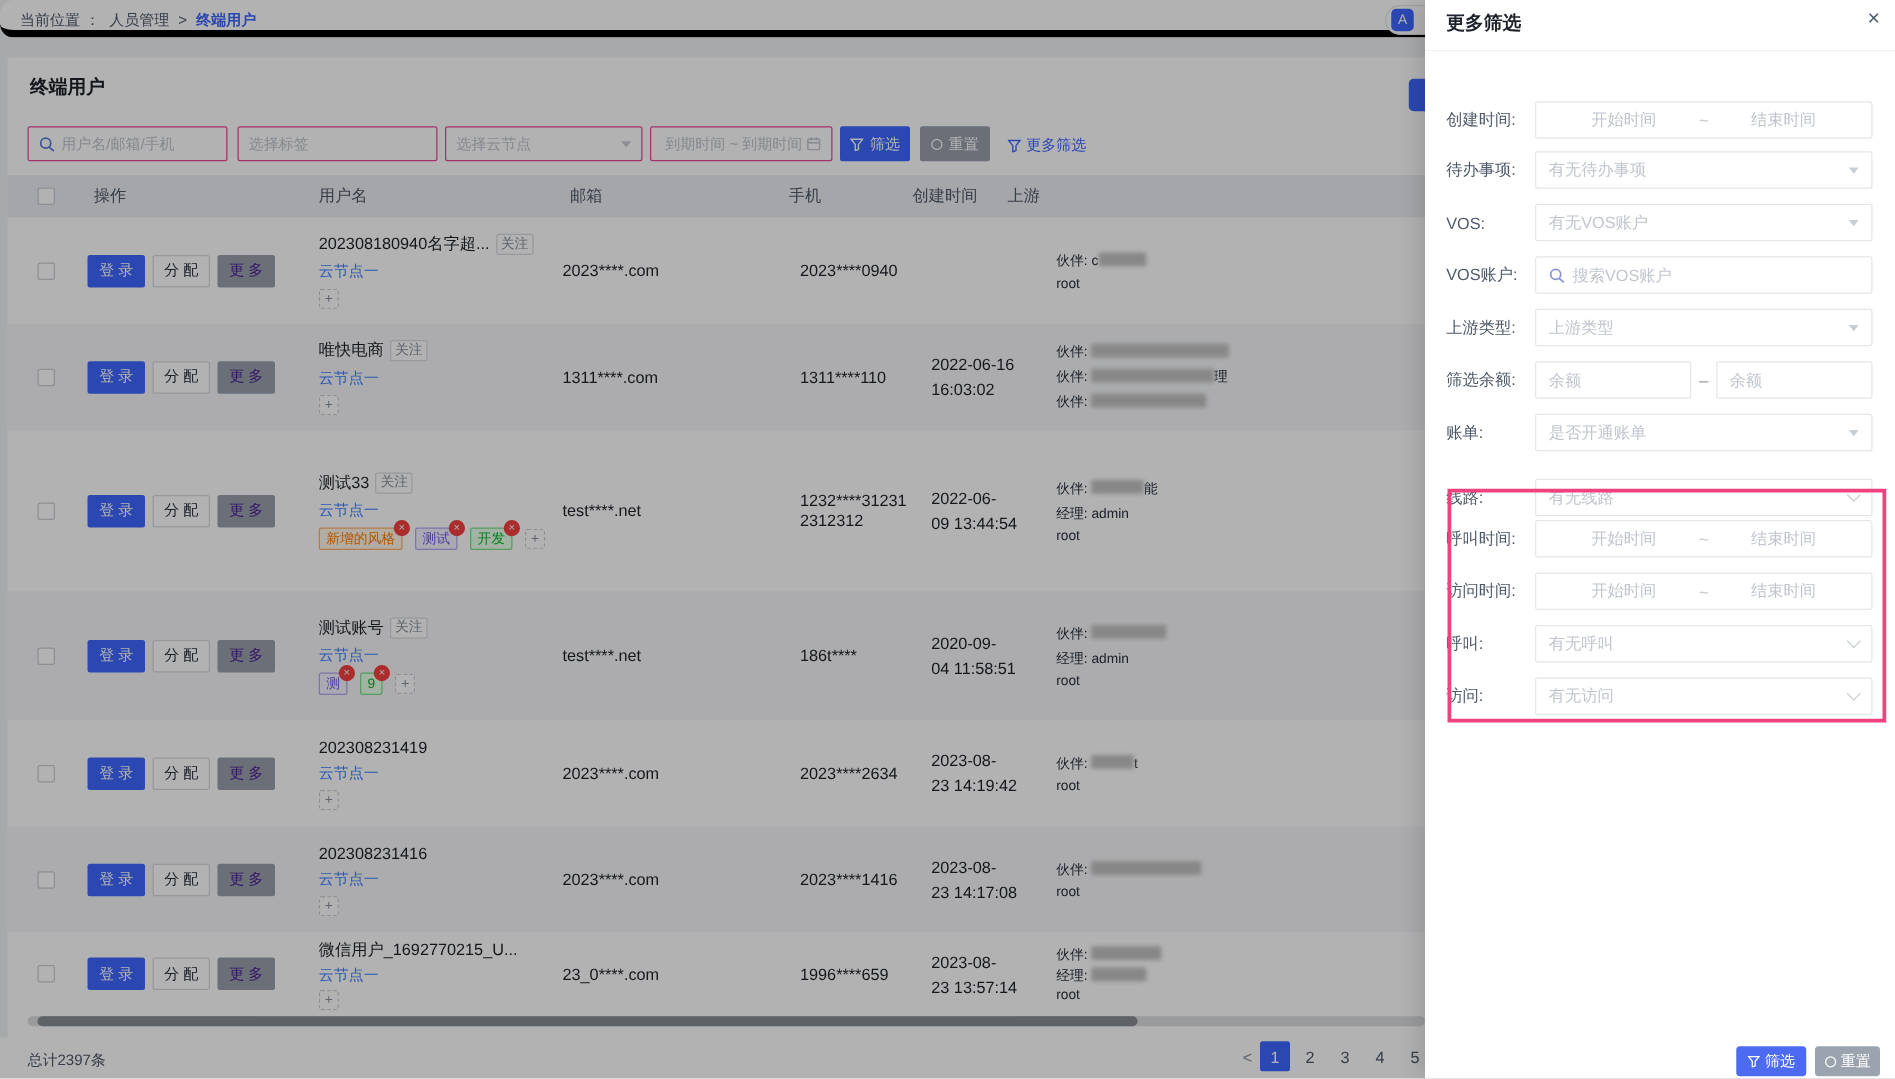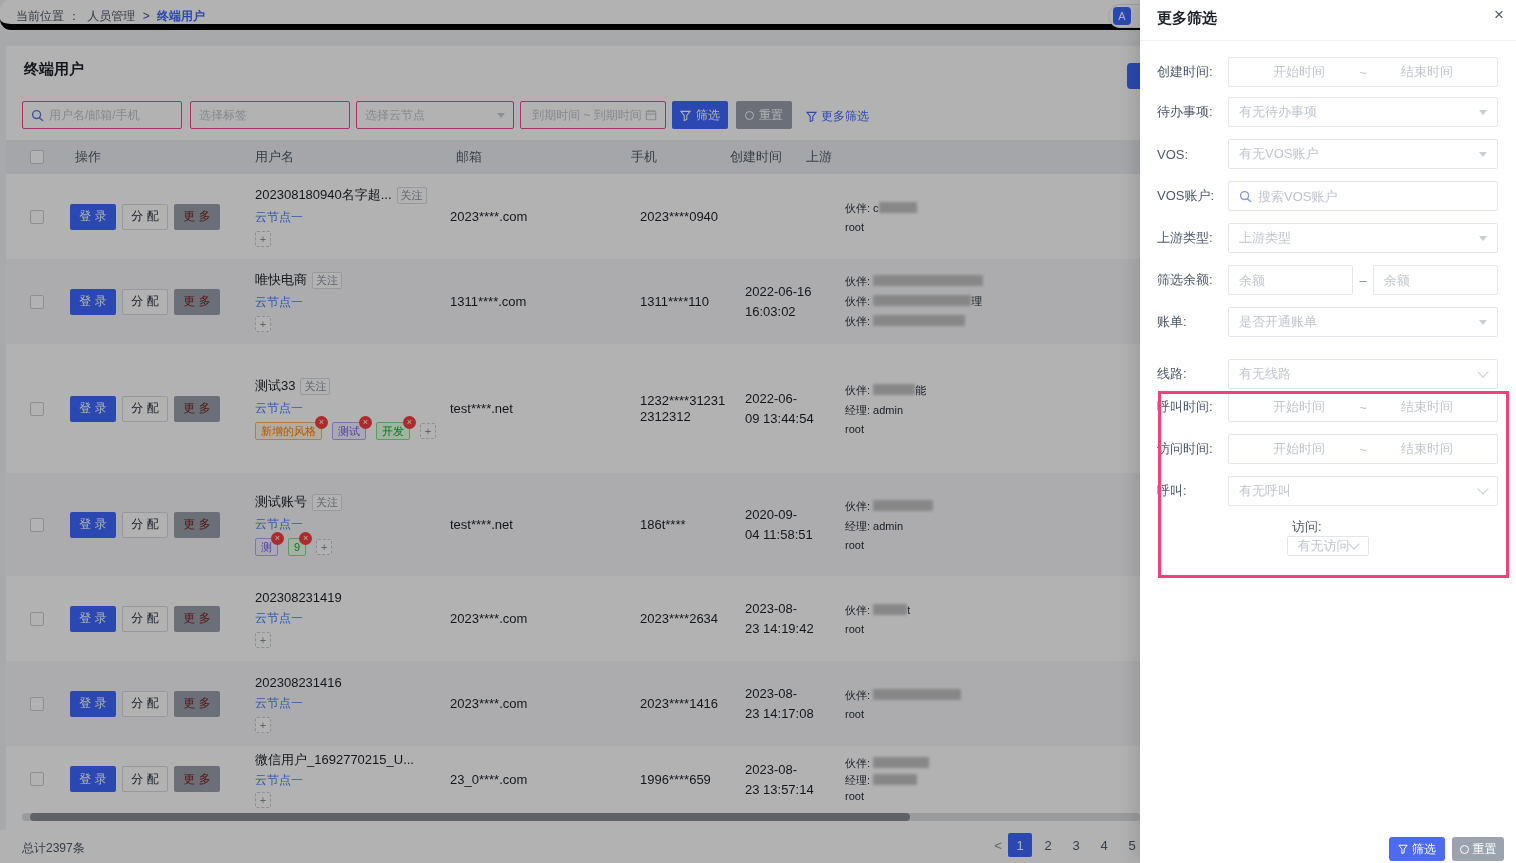--- a/index.html
+++ b/index.html
@@ -41,21 +41,21 @@
   .c-actions { left:64px; width:170px; gap:6px; }
   .c-user { left:249px; width:195px; }
   .c-email { left:444px; width:180px; }
   .c-phone { left:634px; width:100px; }
   .c-created { left:739px; width:92px; line-height:19px; }
   .c-upstream { left:839px; width:190px; gap:4px; }
   .checkbox { width:14px; height:14px; border:1px solid #c9cdd4; border-radius:2px; background:#fff; display:inline-block; }
   .abtn { width:46px; height:26px; border-radius:2px; font-size:12px; border:none; cursor:pointer; }
   .abtn.login { background:#3E68FF; color:#fff; }
   .abtn.assign { background:#fff; border:1px solid #d6dae1; color:#272e3b; }
-  .abtn.more { background:#98a0ad; color:#7f1d1d; }
+  .abtn.more { background:#98a0ad; color:#4c1d95; }
   .uline { display:flex; align-items:center; gap:5px; max-width:195px; }
   .uname { font-size:13px; white-space:nowrap; }
   .follow { font-size:11px; color:#86909c; border:1px solid #d9dce3; border-radius:2px; padding:0 3px; line-height:15px; background:#fff; flex:none; }
   .node { font-size:12px; color:#4080FF; cursor:pointer; }
   .tagline { display:flex; align-items:center; gap:10px; }
   .tag { position:relative; font-size:11px; line-height:16px; padding:0 5px; border-radius:2px; border:1px solid; white-space:nowrap; }
   .tag .xbadge { position:absolute; top:-7px; right:-7px; width:13px; height:13px; border-radius:50%; background:#F53F3F; color:#fff; font-size:9px; line-height:12px; text-align:center; }
   .tag.orange { color:#FF7D00; border-color:#ffb46b; background:#fff7e8; }
   .tag.purple { color:#6E58E6; border-color:#b3a6f2; background:#f4f2ff; }
   .tag.green  { color:#00B42A; border-color:#7be188; background:#e8ffea; }
@@ -72,21 +72,21 @@
   .pgitem.active { background:#3E68FF; color:#fff; }
   .pgprev { background:transparent; color:#86909c; }
   .partial-btn { position:absolute; left:1127px; top:63px; width:14px; height:26px; background:#3E68FF; border-radius:4px 0 0 4px; }
 
   
   .mask { position:absolute; left:0; top:0; width:1516px; height:863px; background:rgba(0,0,0,0.30); z-index:50; }
   .drawer { position:absolute; left:1140px; top:0; width:376px; height:863px; background:#fff; z-index:100; box-shadow:-6px 0 16px rgba(0,0,0,0.12); }
   .d-title { position:absolute; left:17px; top:9px; font-size:15px; font-weight:bold; color:#1d2129; }
   .d-close { position:absolute; left:354px; top:5px; font-size:17px; color:#4e5969; cursor:pointer; }
   .d-divider { position:absolute; left:0; top:40px; width:376px; height:1px; background:#f0f1f3; }
-  .dfield { position:absolute; left:17px; width:341px; height:30px; display:flex; align-items:center; }
+  .dfield { position:absolute; left:17px; width:341px; height:30px; display:flex; align-items:center;margin-top:24px; }
   .dlabel { width:71px; flex:none; font-size:13px; color:#4e5969; }
   .dctrl { flex:1; height:30px; border:1px solid #e5e6eb; border-radius:2px; background:#fff; display:flex; align-items:center; padding:0 10px; cursor:pointer; }
   .dctrl input { border:none; outline:none; width:100%; font-size:13px; background:transparent; }
   .dctrl input::placeholder { color:#c0c5ce; }
   .dph { color:#c0c5ce; font-size:13px; }
   .ddash { margin:0 6px; color:#86909c; }
   .d-footer-btn { position:absolute; height:24px; border:none; border-radius:3px; color:#fff; font-size:12px; display:flex; align-items:center; justify-content:center; gap:4px; cursor:pointer; z-index:110; }
   .ring { width:9px; height:9px; border:1.5px solid #fff; border-radius:50%; display:inline-block; }
   .highlight-box { position:absolute; left:1158px; top:391px; width:351px; height:187px; border:3px solid #F1417E; z-index:130; pointer-events:none; }
 </style>
@@ -481,21 +481,21 @@
     </div>
 
     <div class="dfield" style="top:476px;">
       <span class="dlabel">呼叫:</span>
       <div class="dctrl">
         <span class="dph flex1">有无呼叫</span>
         <span class="chev"></span>
       </div>
     </div>
 
-    <div class="dfield" style="top:518px;flex-direction:column;">
+    <div class="dfield" style="top:518px;">
       <span class="dlabel">访问:</span>
       <div class="dctrl">
         <span class="dph flex1">有无访问</span>
         <span class="chev"></span>
       </div>
     </div>
 
     <button class="d-footer-btn" style="left:249px; top:837px; width:56px; background:#4D6BF1;">
       <svg width="10" height="10" viewBox="0 0 12 12">
           <path d="M1 1.5h10L7.4 6v4.3L4.6 11.5V6L1 1.5z" fill="none" stroke="#fff" stroke-width="1.2"></path>

